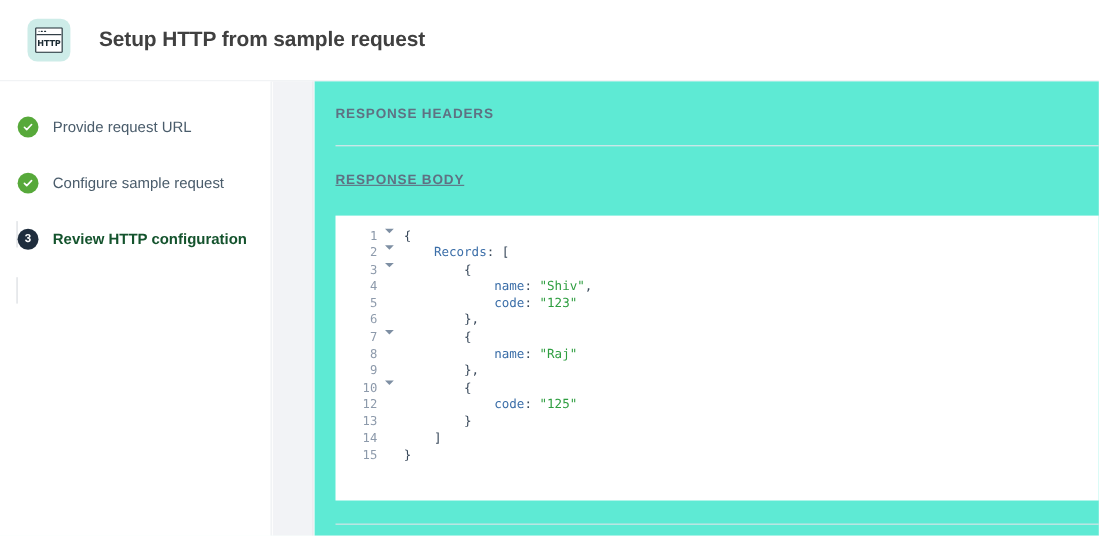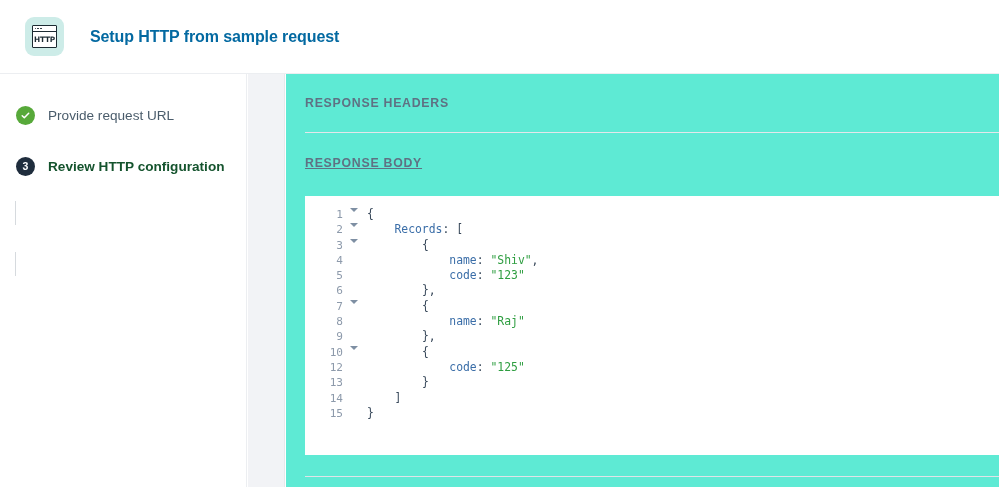--- a/index.html
+++ b/index.html
@@ -80,23 +80,23 @@
     font-family: "DejaVu Sans", sans-serif;
     font-size: 7.4px;
     font-weight: 700;
     letter-spacing: -0.2px;
     color: #1c2b33;
     line-height: 1;
   }
 
   .page-title {
     margin-left: 26px;
-    font-size: 16px;
+    font-size: 19px;
     font-weight: 700;
-    color: #0369a1;
+    color: #404040;
     letter-spacing: -0.1px;
     white-space: nowrap;
   }
 
   
   .sidebar {
     position: absolute;
     top: 74px; left: 0;
     width: 247px;
     height: 413px;
@@ -299,20 +299,28 @@
 
       <div class="step">
         <div class="step-marker done">
           <svg class="check-svg" width="11" height="11" viewBox="0 0 11 11" aria-hidden="true">
             <path d="M2.2 5.7 L4.3 7.8 L8.7 3.2" fill="none" stroke="#ffffff" stroke-width="1.5" stroke-linecap="round" stroke-linejoin="round"></path>
           </svg>
         </div>
         <div class="step-label">Provide request URL</div>
       </div>
 
+      <div class="step">
+        <div class="step-marker done">
+          <svg class="check-svg" width="11" height="11" viewBox="0 0 11 11" aria-hidden="true">
+            <path d="M2.2 5.7 L4.3 7.8 L8.7 3.2" fill="none" stroke="#ffffff" stroke-width="1.5" stroke-linecap="round" stroke-linejoin="round"></path>
+          </svg>
+        </div>
+        <div class="step-label">Configure sample request</div>
+      </div>
 
       <div class="step">
         <div class="step-marker active">
           <span class="step-num">3</span>
         </div>
         <div class="step-label active">Review HTTP configuration</div>
       </div>
 
     </div>
   </div>

